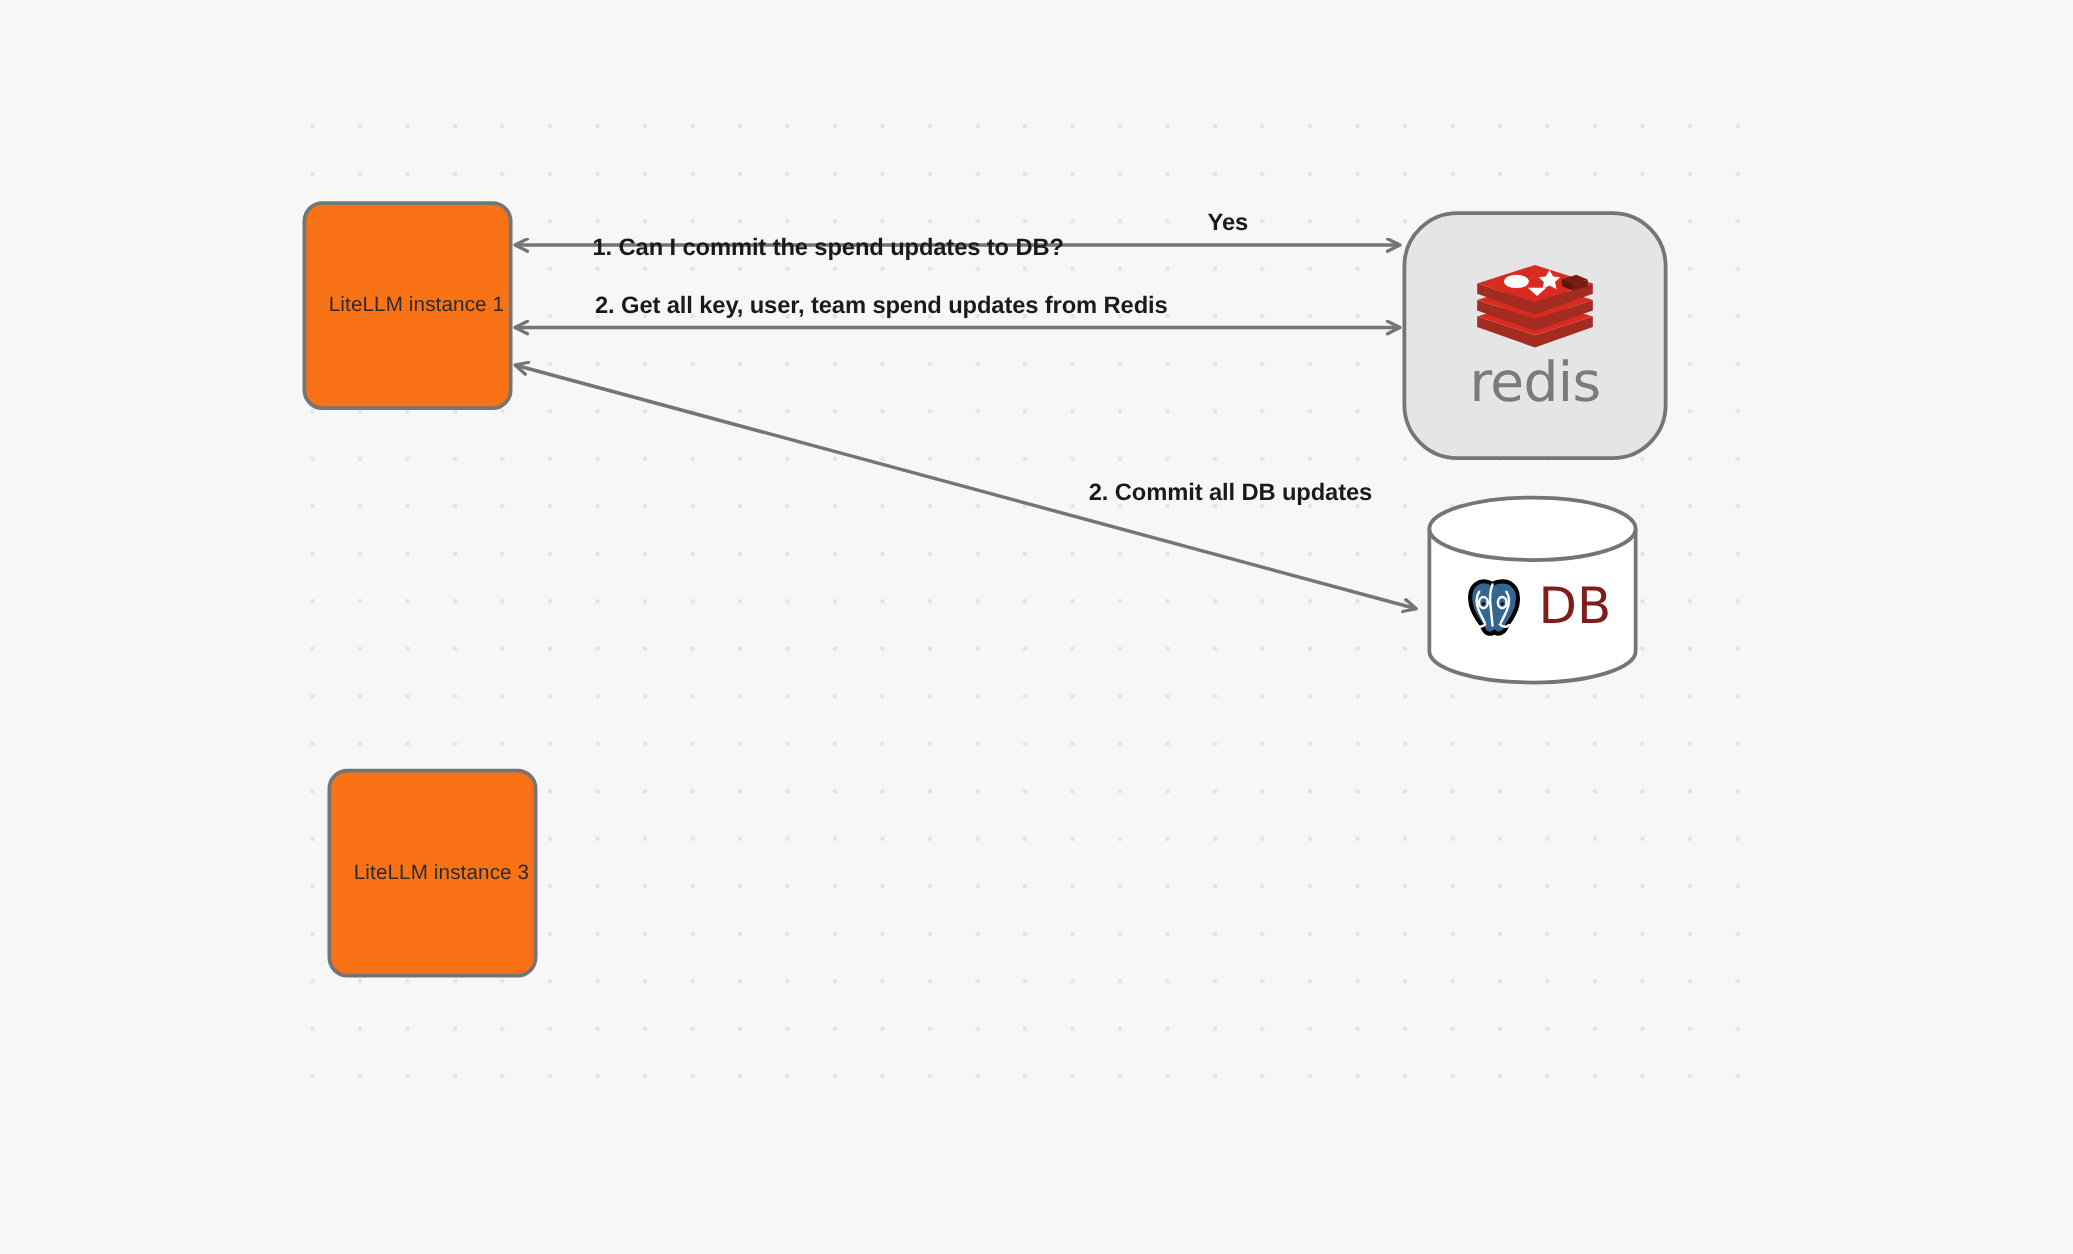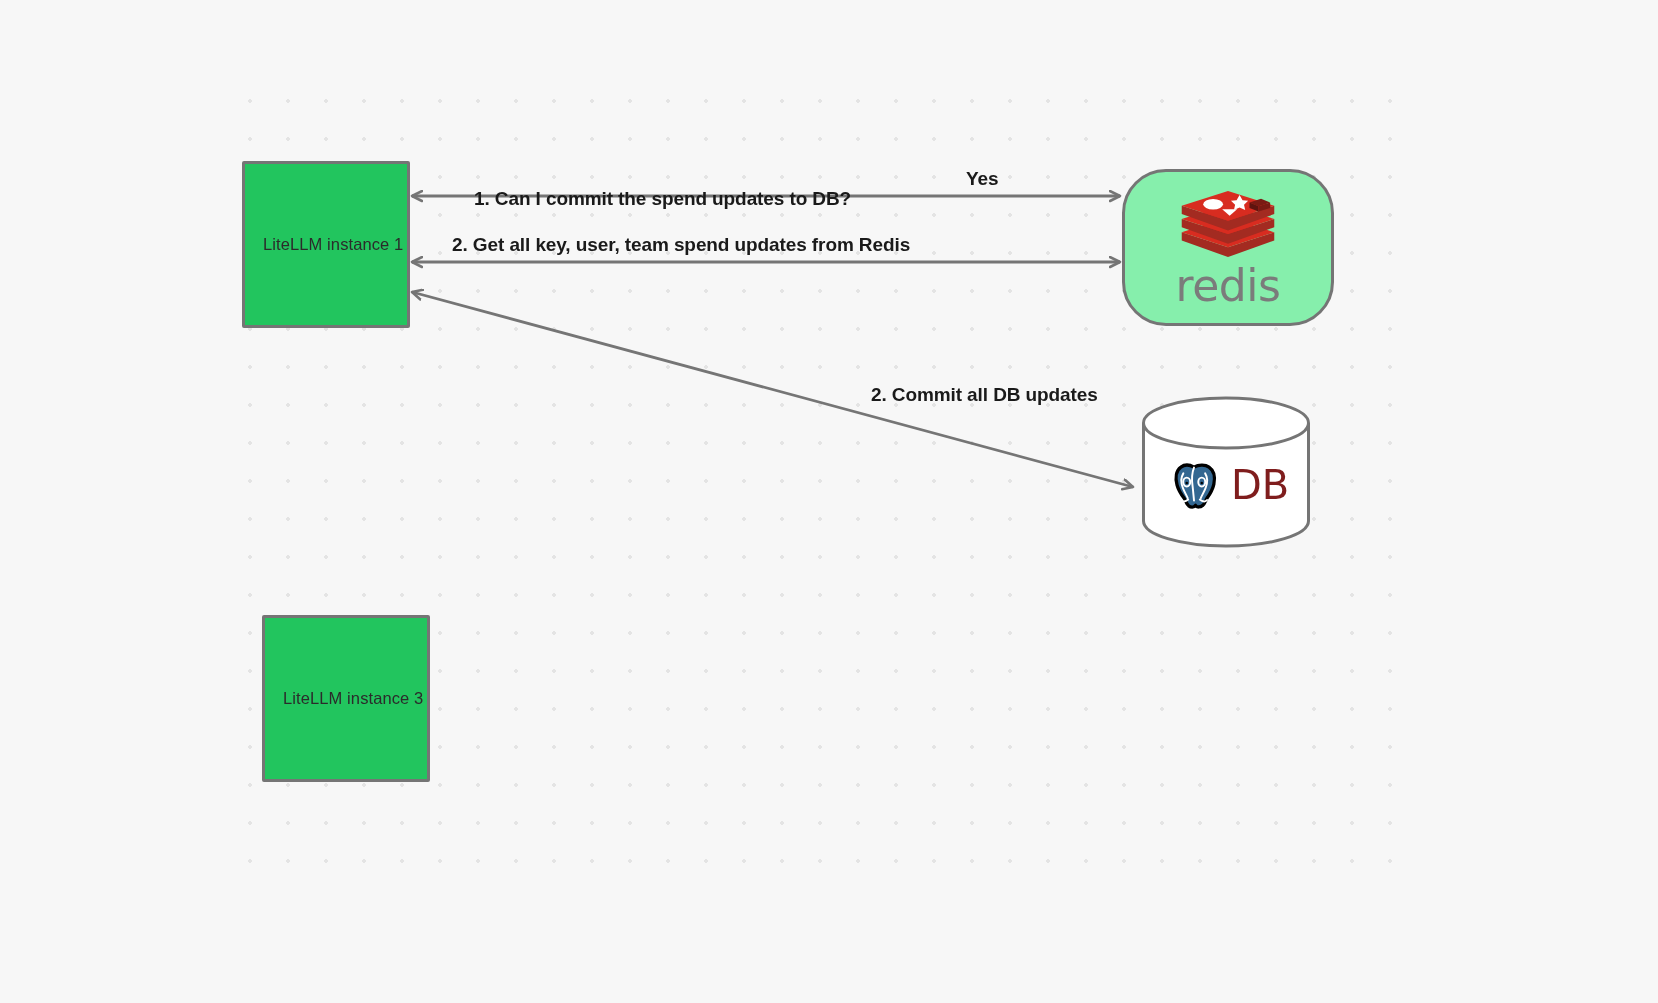--- a/index.html
+++ b/index.html
@@ -26,42 +26,42 @@
     top: 80px;
     width: 1186px;
     height: 808px;
     background-image: radial-gradient(#e4e4e4 1.9px, transparent 2px);
     background-size: 38px 38px;
     background-position: 2px 2px;
     pointer-events: none;
   }
   .node-box {
     position: absolute;
-    background: #22c55e;
+    background: #f97316;
     border: 3px solid #757575;
-    border-radius: 2px;
+    border-radius: 16px;
     box-sizing: border-box;
     display: flex;
     align-items: center;
     justify-content: flex-start;
   }
   .node-box-label {
     font-size: 16.5px;
     color: #2b2b2b;
     padding-left: 18px;
     letter-spacing: 0.1px;
     white-space: nowrap;
   }
   #redis-node {
     position: absolute;
     left: 1122px;
     top: 169px;
     width: 212px;
-    height: 157px;
-    background: #86efac;
+    height: 199px;
+    background: #e5e5e5;
     border: 3px solid #757575;
     border-radius: 44px;
     box-sizing: border-box;
     display: flex;
     flex-direction: column;
     align-items: center;
     justify-content: center;
   }
   #redis-logo-wrap {
     width: 108px;
@@ -151,21 +151,21 @@
       <line x1="412" y1="262" x2="1120" y2="262" stroke="#757575" stroke-width="2.8" marker-start="url(#arrow-left)" marker-end="url(#arrow-right)"></line>
     </g>
 
     <g>
       <line x1="412" y1="292" x2="1133" y2="487" stroke="#757575" stroke-width="2.8" marker-start="url(#arrow-left)" marker-end="url(#arrow-right)"></line>
     </g>
   </svg>
 
   <div class="edge-label" style="left:474px; top:168px;margin-top:20px;">1.  Can I commit the spend updates to DB?</div>
   <div class="edge-label" style="left:966px; top:168px;">Yes</div>
-  <div class="edge-label" style="left:452px; top:234px;">2.  Get all key, user, team spend updates from Redis</div>
+  <div class="edge-label" style="left:476px; top:234px;">2.  Get all key, user, team spend updates from Redis</div>
   <div class="edge-label" style="left:871px; top:384px;">2.  Commit all DB updates</div>
 
   <div class="node-box" style="left:242px; top:161px; width:168px; height:167px;">
     <span class="node-box-label">LiteLLM instance 1</span>
   </div>
 
 
   <div class="node-box" style="left:242px; top:615px; width:168px; height:167px;margin-left:20px;">
     <span class="node-box-label">LiteLLM instance 3</span>
   </div>

